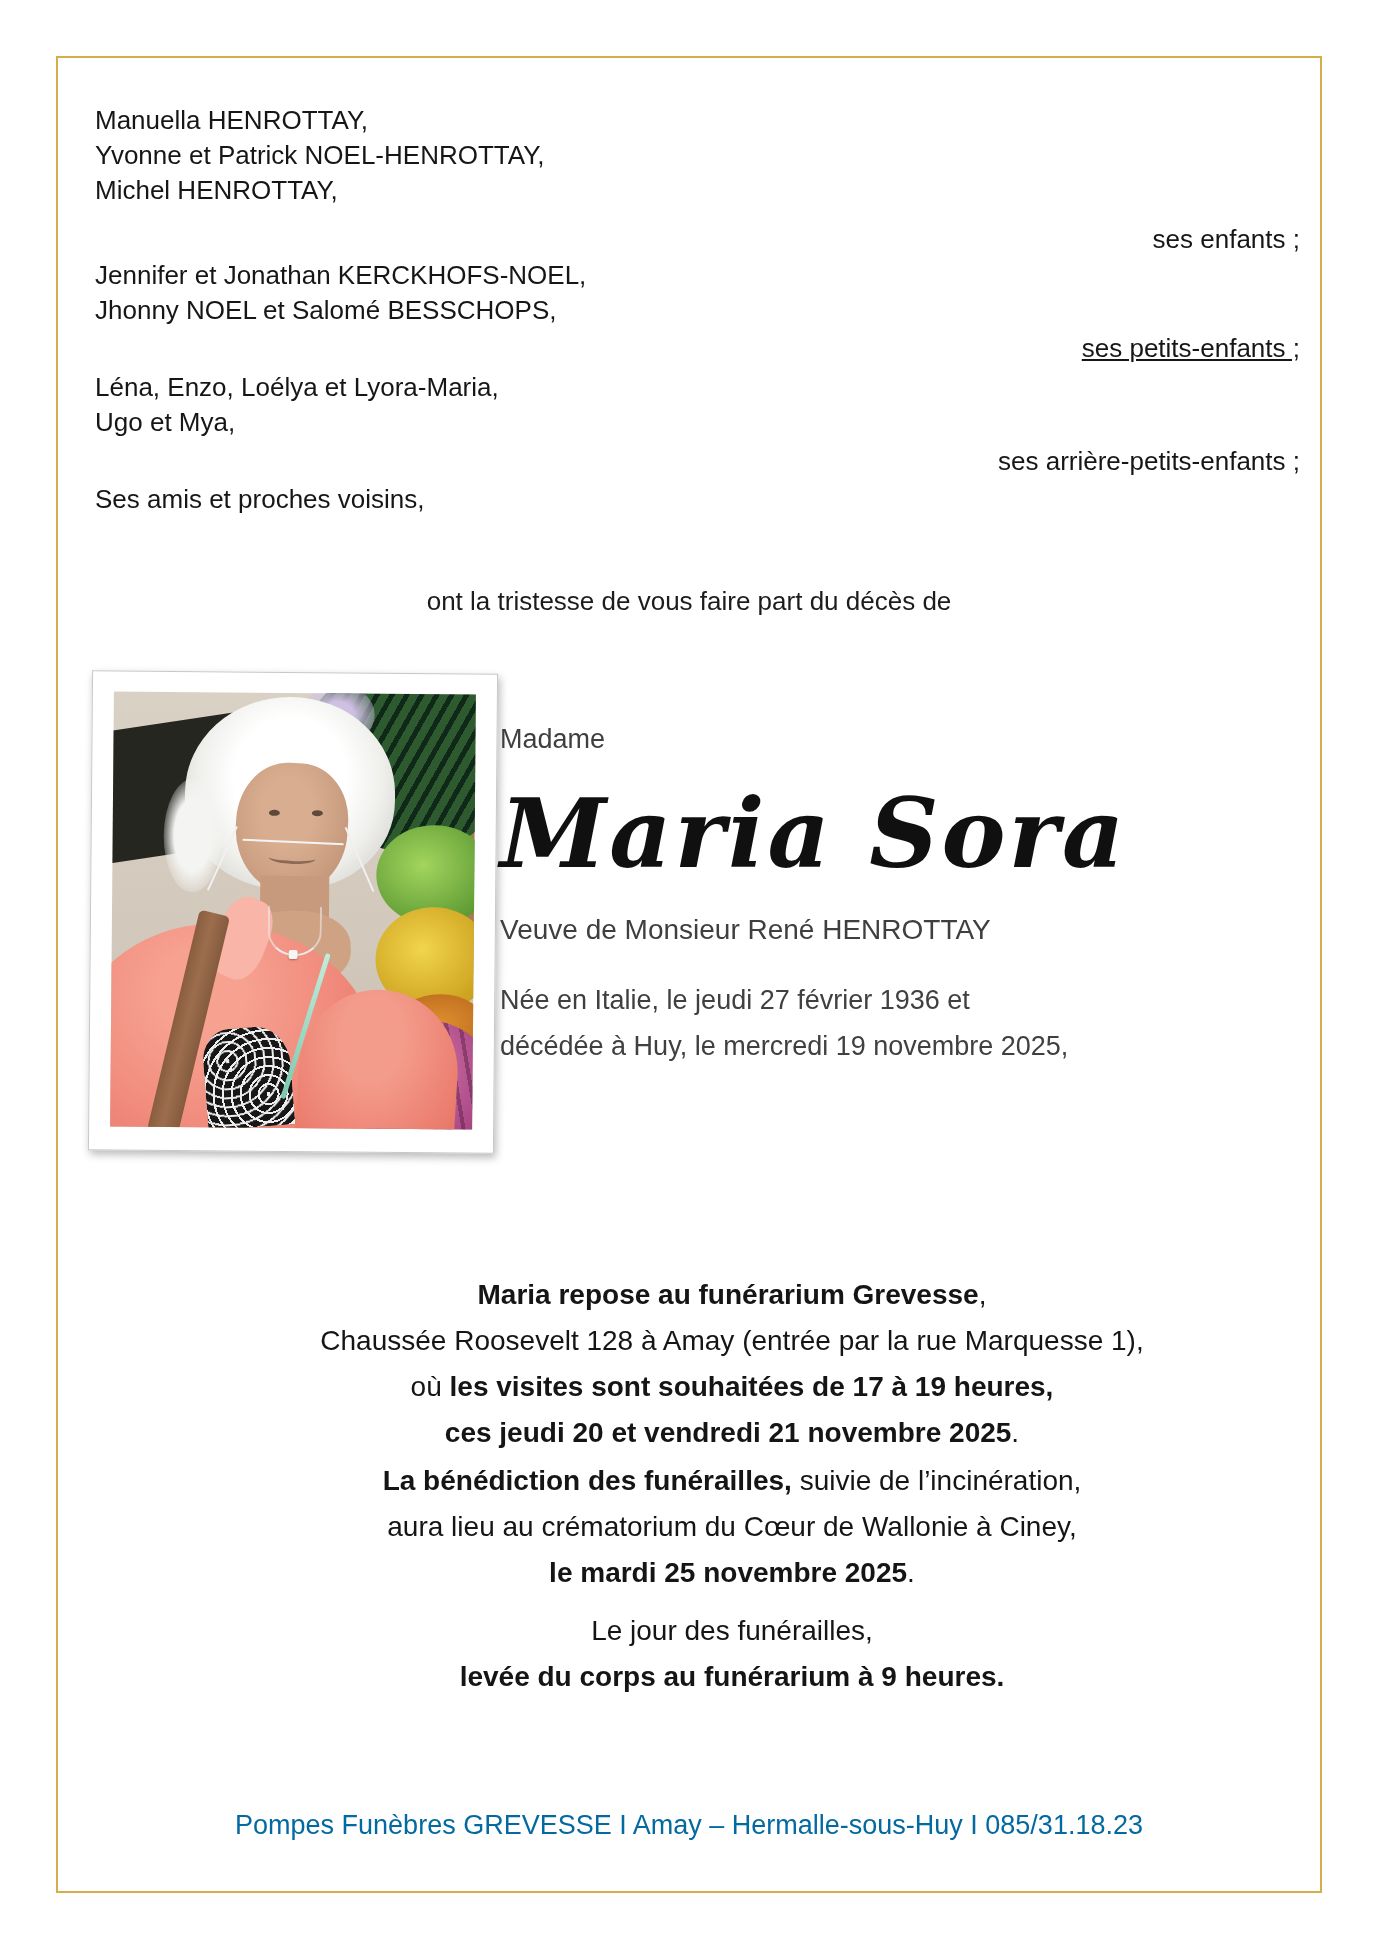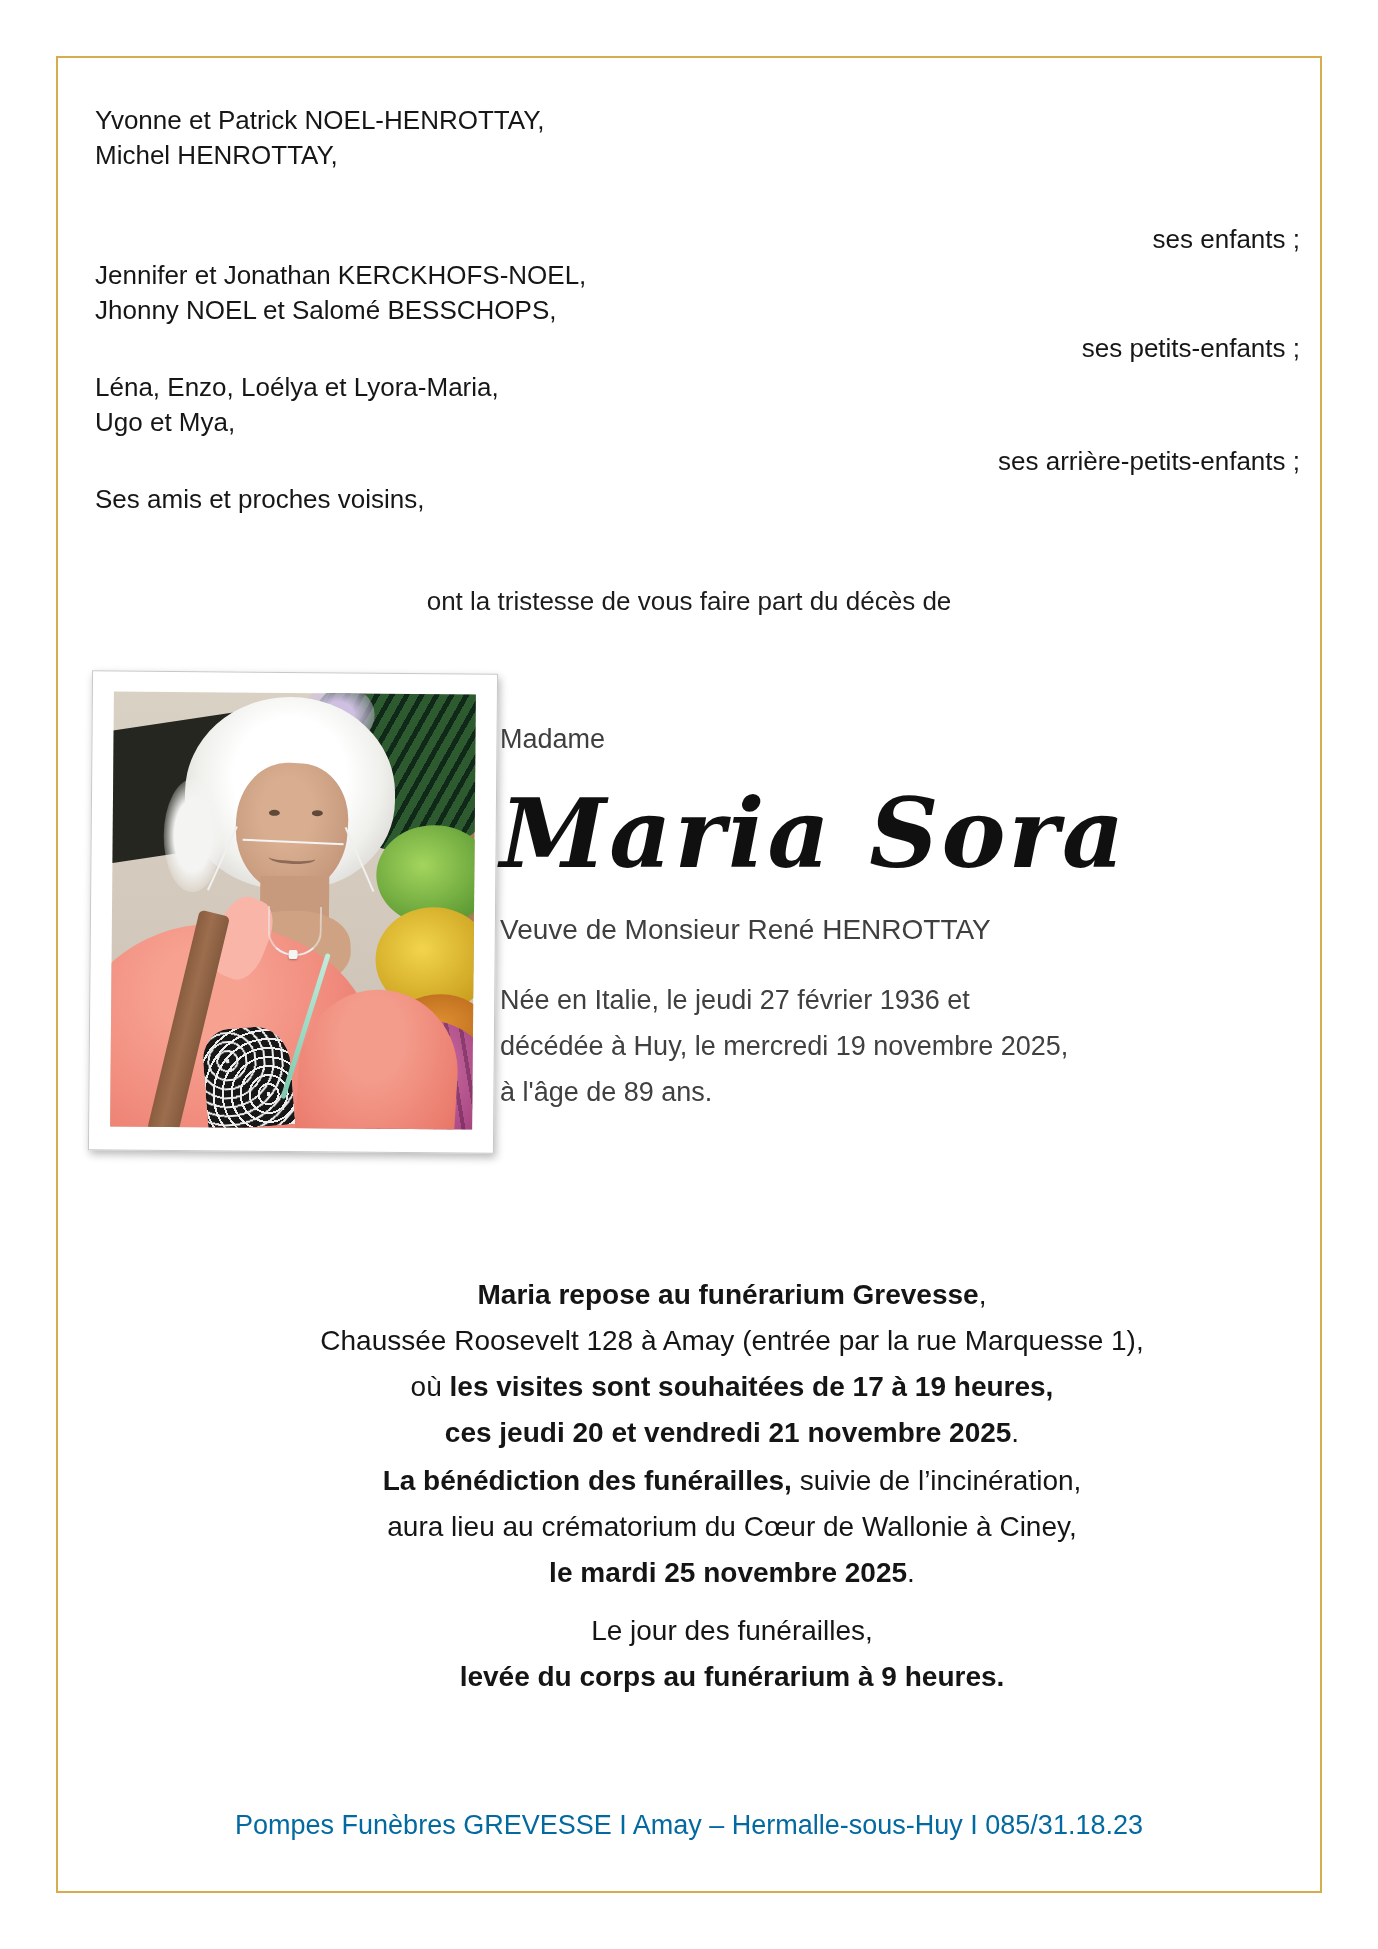--- a/index.html
+++ b/index.html
@@ -83,30 +83,31 @@
   .ph-zip{left:53%;top:59%;width:5px;height:35%;background:linear-gradient(#c2ecdc,#7cc9ae);transform:rotate(17deg);border-radius:3px;}
   .ph-neckl{left:43%;top:49%;width:14%;height:11%;border:2px solid #ebebeb;border-top:none;border-left-color:rgba(235,235,235,.6);border-right-color:rgba(235,235,235,.6);border-radius:0 0 50% 50%;}
   .ph-pend{left:49%;top:59%;width:9px;height:9px;background:#f5f5f3;border-radius:2px;box-shadow:0 1px 2px rgba(0,0,0,.3);}
 </style>
 </head>
 <body>
 
 <div class="frame"></div>
 
 <div class="abs" style="left:95px;top:103px;">
+  <div class="nm">Manuella HENROTTAY,</div>
   <div class="nm">Yvonne et Patrick NOEL-HENROTTAY,</div>
   <div class="nm">Michel HENROTTAY,</div>
 </div>
 <div class="abs right-label" style="top:222px;">ses enfants ;</div>
 
 <div class="abs" style="left:95px;top:258px;">
   <div class="nm">Jennifer et Jonathan KERCKHOFS-NOEL,</div>
   <div class="nm">Jhonny NOEL et Salomé BESSCHOPS,</div>
 </div>
-<div class="abs right-label" style="top:331px;">ses petits-enfants ;</div>
+<div class="abs right-label" style="top:331px;text-decoration:underline;">ses petits-enfants ;</div>
 
 <div class="abs" style="left:95px;top:370px;">
   <div class="nm">Léna, Enzo, Loélya et Lyora-Maria,</div>
   <div class="nm">Ugo et Mya,</div>
 </div>
 <div class="abs right-label" style="top:444px;">ses arrière-petits-enfants ;</div>
 
 <div class="abs nm" style="left:95px;top:482px;">Ses amis et proches voisins,</div>
 
 <div class="abs centerline" style="top:586px;">ont la tristesse de vous faire part du décès de</div>
@@ -143,21 +144,20 @@
   </div>
 </div>
 
 <div class="abs col-right" style="top:722px;">
   <div class="gray" style="font-size:27px;line-height:35px;">Madame</div>
   <div class="script-name" style="margin-top:22px;">Maria Sora</div>
   <div class="gray" style="font-size:28px;line-height:35px;margin-top:23px;">Veuve de Monsieur René HENROTTAY</div>
   <div style="margin-top:30px;">
     <div class="life">Née en Italie, le jeudi 27 février 1936 et</div>
     <div class="life">décédée à Huy, le mercredi 19 novembre 2025,</div>
-    <div class="life">à l'âge de 89 ans.</div>
   </div>
 </div>
 
 <div class="abs centerline ann" style="top:1272px;">
   <div><span class="b">Maria repose au funérarium Grevesse</span><span>,</span></div>
   <div>Chaussée Roosevelt 128 à Amay (entrée par la rue Marquesse 1),</div>
   <div><span>où </span><span class="b">les visites sont souhaitées de 17 à 19 heures,</span></div>
   <div><span class="b">ces jeudi 20 et vendredi 21 novembre 2025</span><span>.</span></div>
 </div>
 

